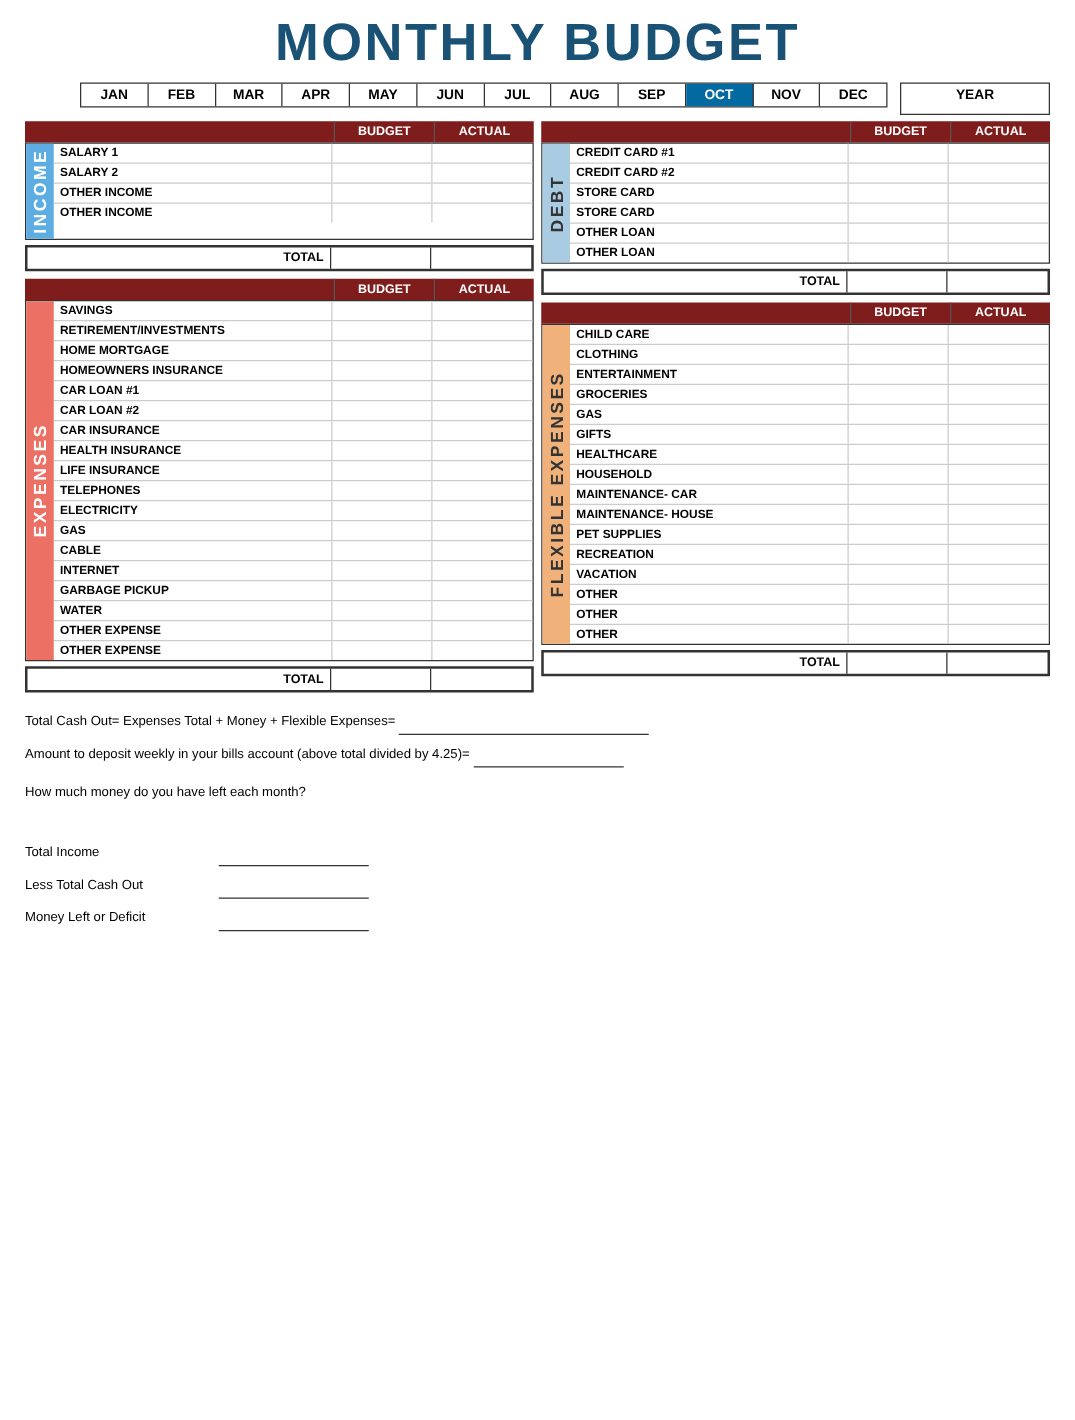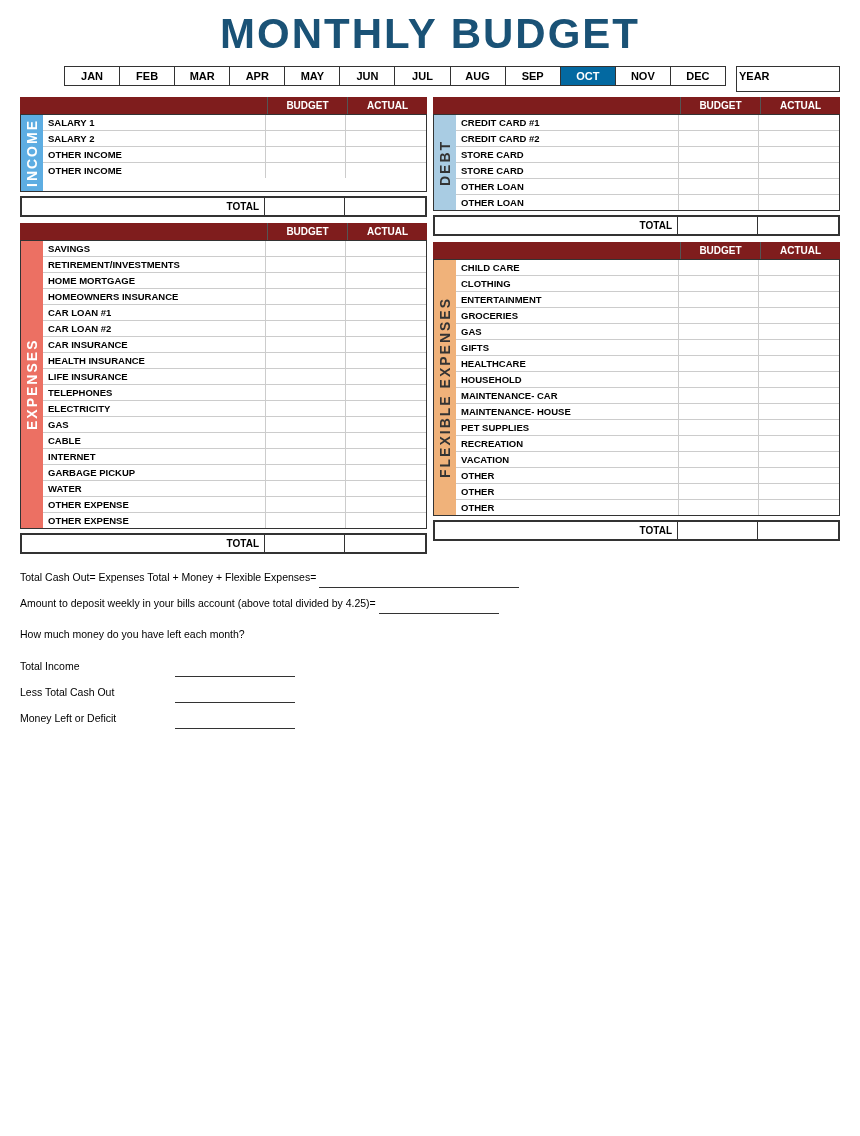--- a/index.html
+++ b/index.html
@@ -28,21 +28,22 @@
       flex: 1;
       text-align: center;
       font-size: 11px;
       font-weight: bold;
       padding: 3px 2px;
       border-right: 1.5px solid #333;
     }
     .month-cell:last-child { border-right: none; }
     .month-cell.oct { background: #0369a1; color: #fff; }
     .year-cell {
-      width: 104px;
+      width: 120px;
+      text-align: center;
       font-size: 11px;
       font-weight: bold;
       padding: 3px 2px;
       border: 1.5px solid #333;
       margin-left: 10px;
     }
     .month-year-wrapper {
       display: flex;
       align-items: stretch;
       margin-left: 44px;
@@ -149,21 +150,21 @@
       border-bottom: 1px solid #333;
       min-width: 120px;
       vertical-align: bottom;
     }
     .underline-long {
       display: inline-block;
       border-bottom: 1px solid #333;
       min-width: 200px;
       vertical-align: bottom;
     }
-    .summary-table { margin-top: 10px; }
+    .summary-table { margin-top: 26px; }
     .summary-row {
       display: flex;
       align-items: flex-end;
       margin-bottom: 4px;
     }
     .summary-row-label {
       font-size: 10.5px;
       min-width: 150px;
     }
     .summary-row-line {

